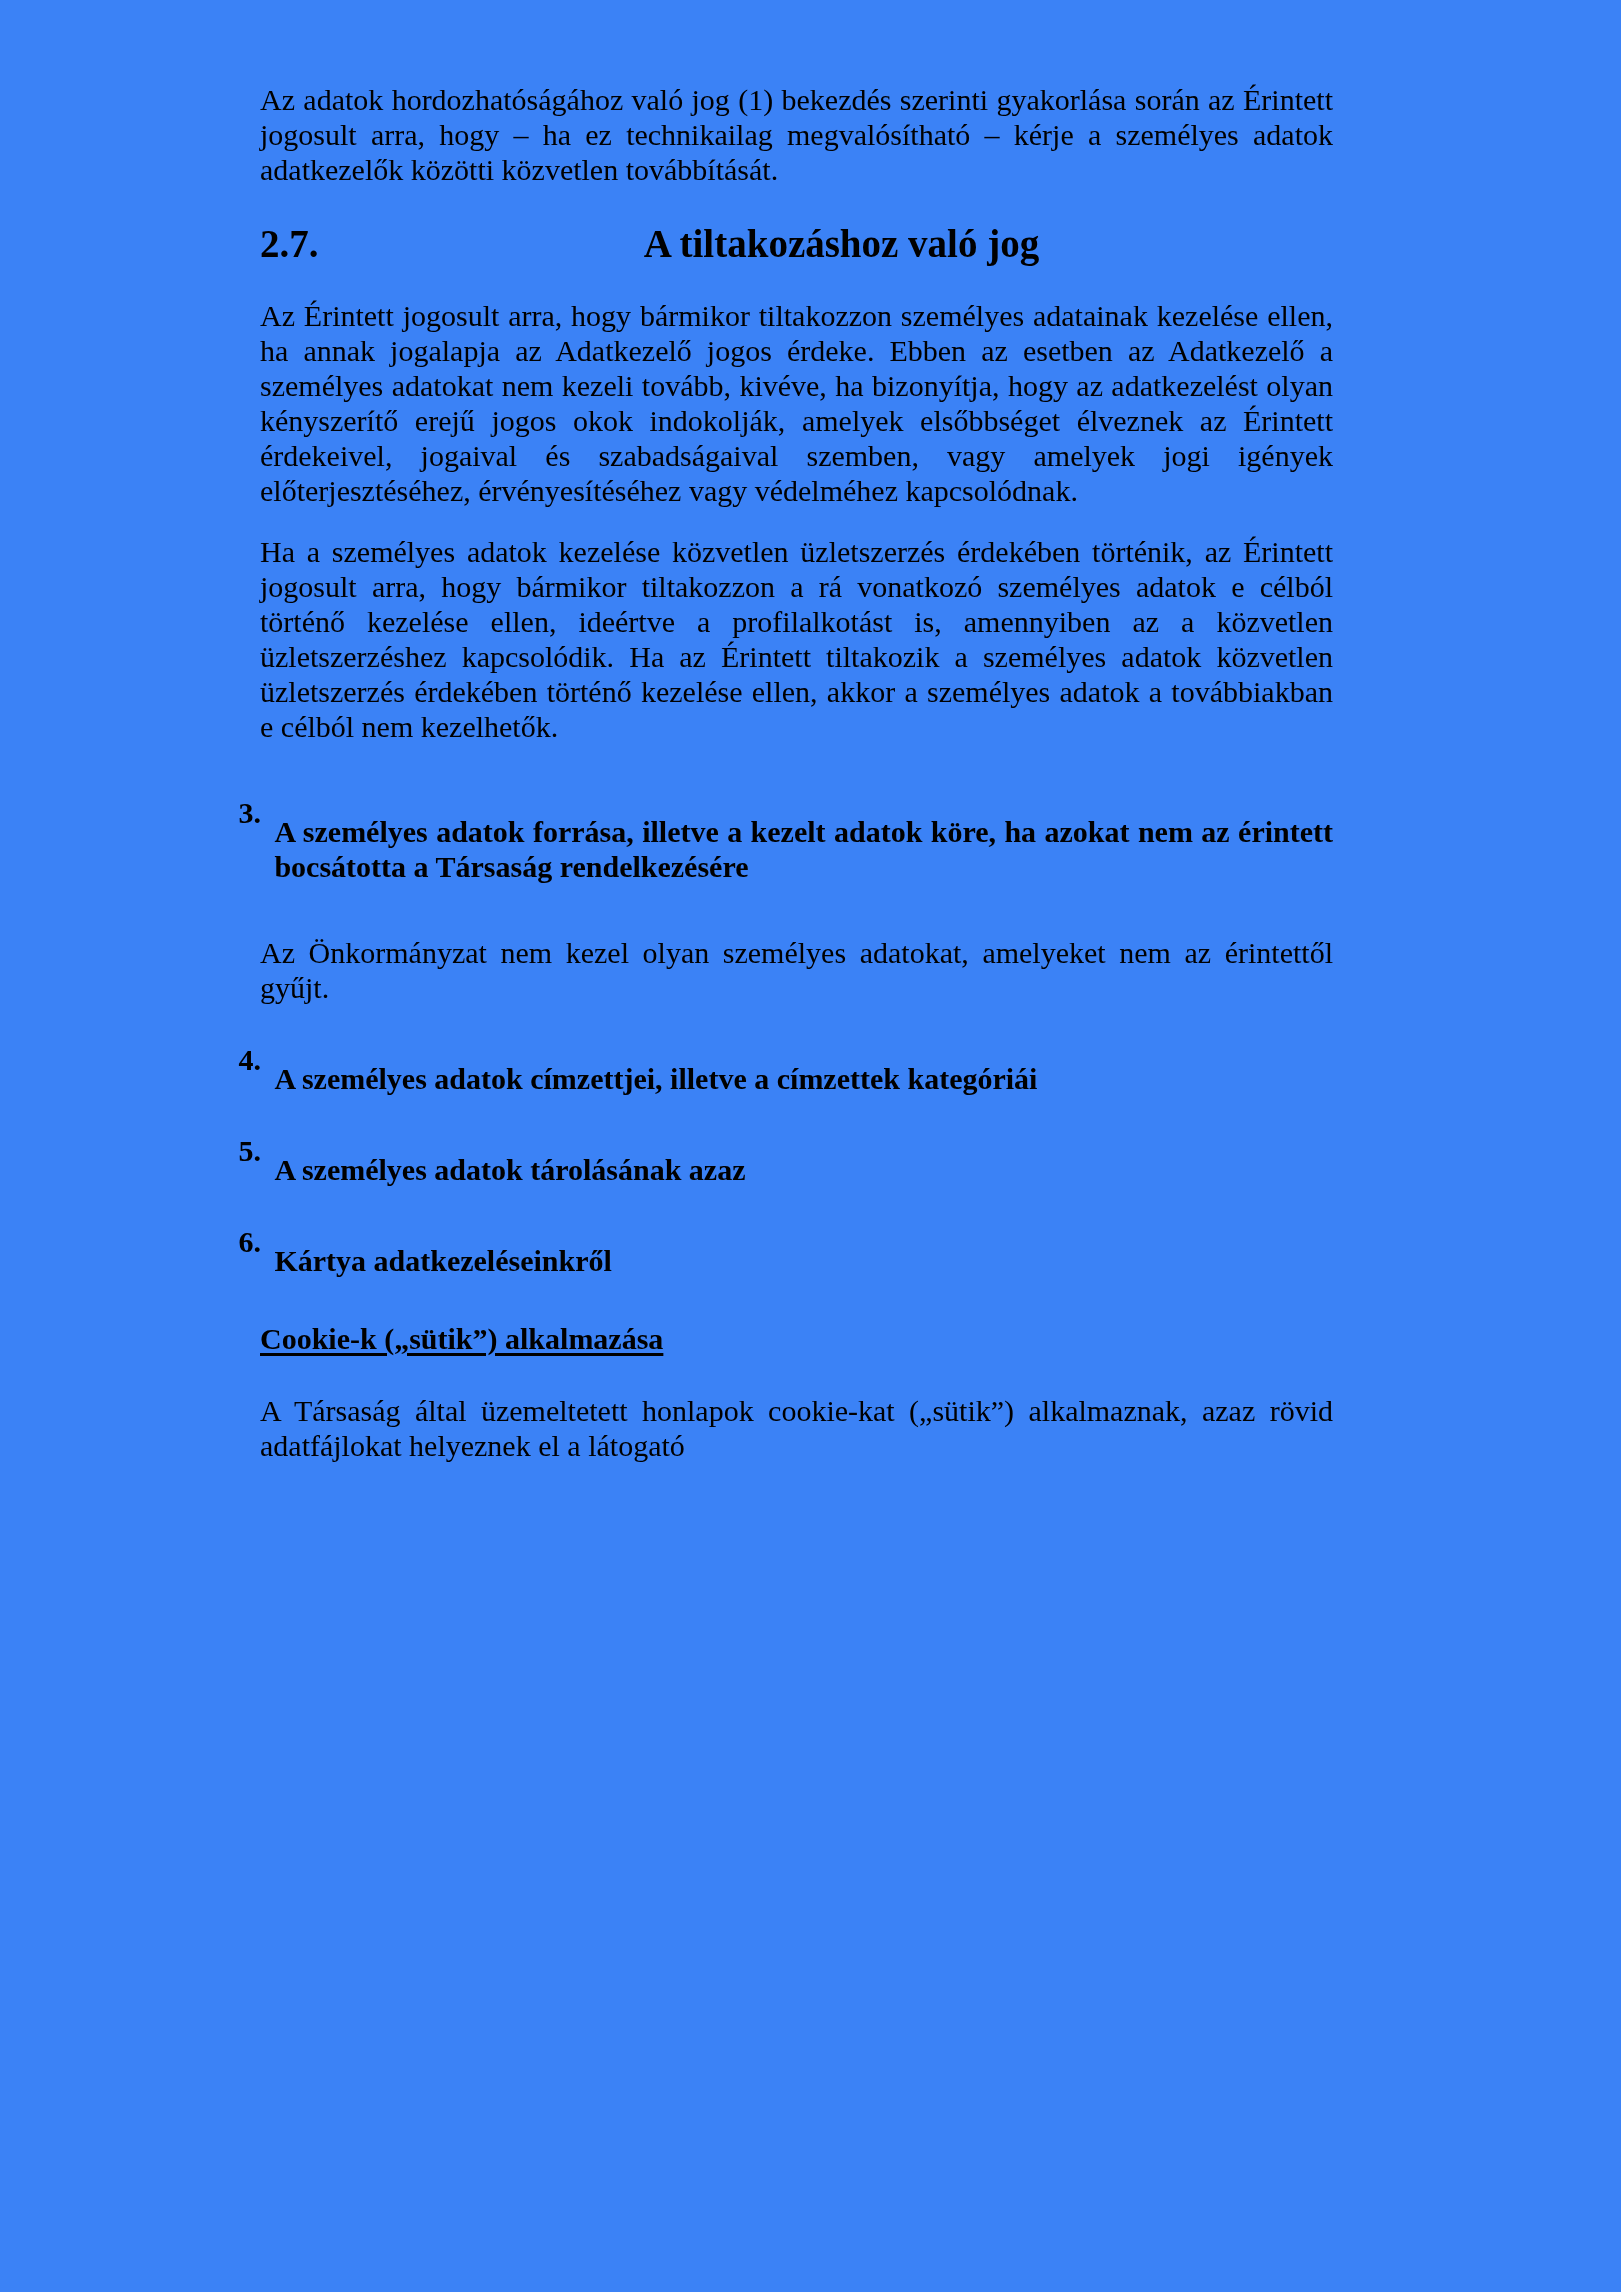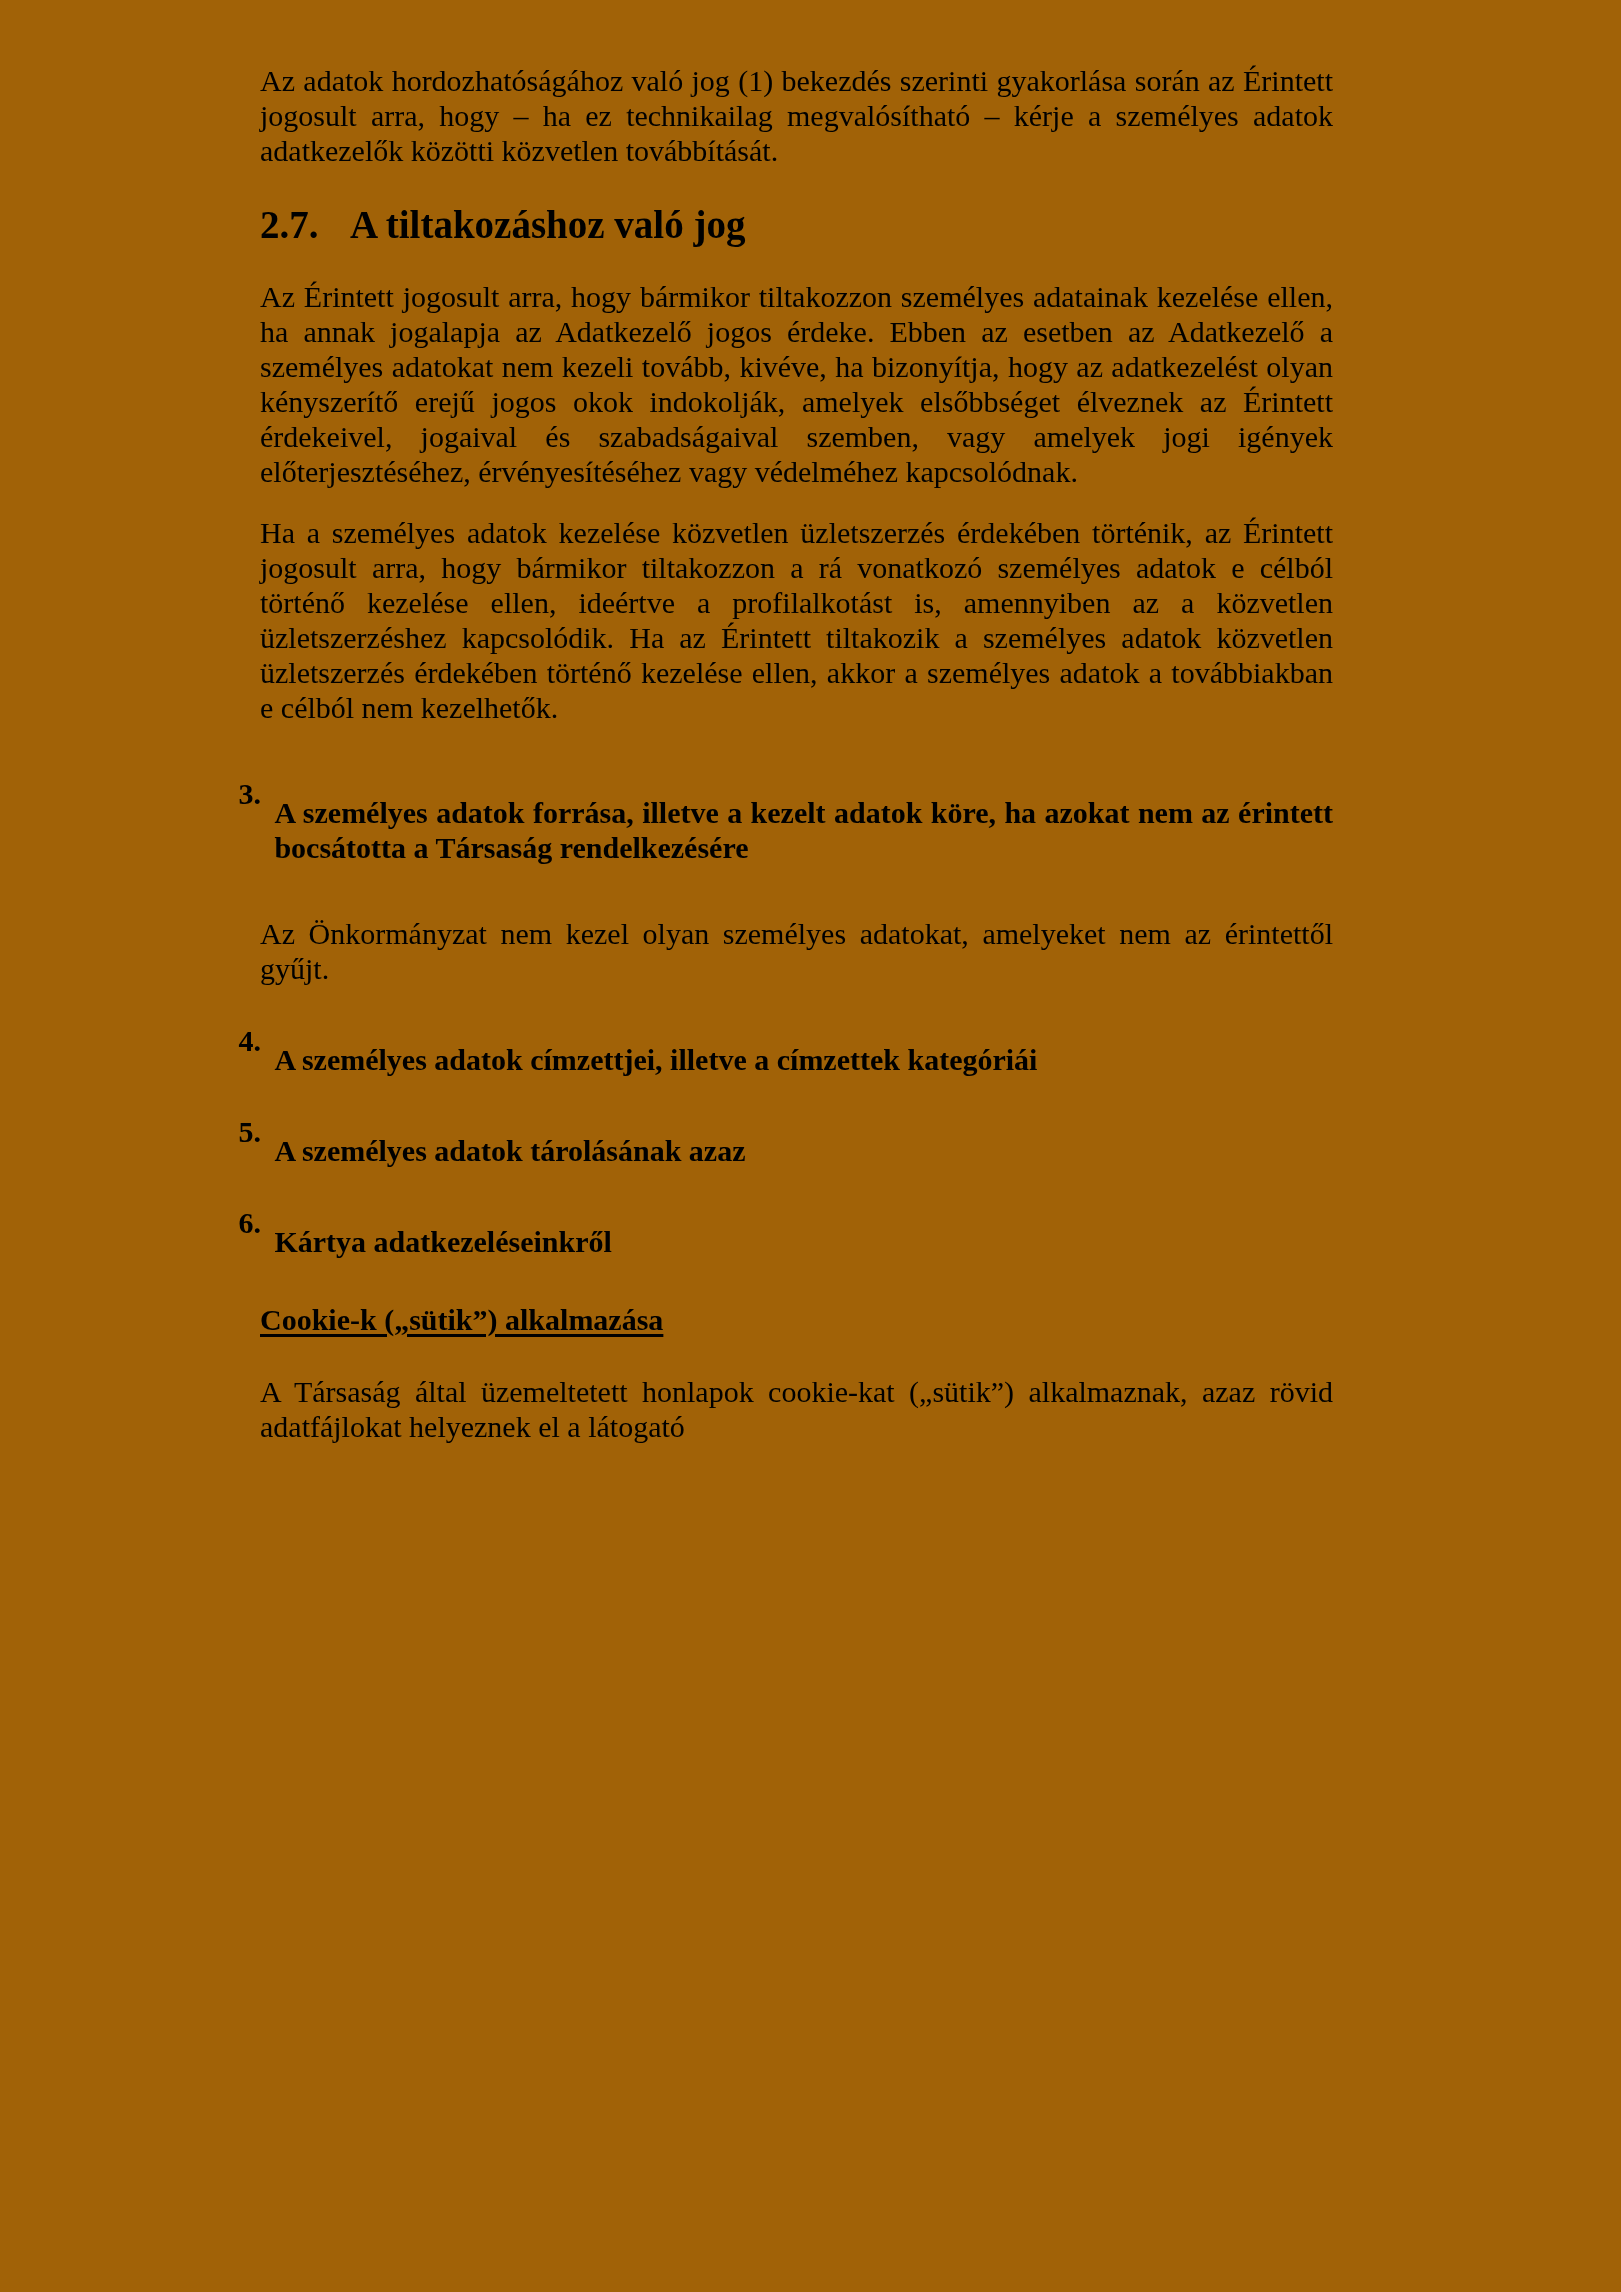--- a/index.html
+++ b/index.html
@@ -14,22 +14,22 @@
     font-family: "Liberation Serif", "DejaVu Serif", serif;
     color: #000000;
     -webkit-font-smoothing: antialiased;
   }
 
   .page {
     position: relative;
     width: 1621px;
     height: 2293px;
     box-sizing: border-box;
-    padding: 63px 288px 0 260px;
-    background: #a16207;
+    padding: 82px 288px 0 260px;
+    background: #3b82f6;
   }
 
   
   .para {
     margin: 0 0 0 0;
     font-size: 30px;
     line-height: 35px;
     text-align: justify;
     text-justify: inter-word;
     hyphens: none;
@@ -49,20 +49,21 @@
     font-weight: bold;
     margin-top: 39px;
     padding-left: 0px;
   }
   .sub-heading .sh-num {
     width: 90px;
     flex: 0 0 90px;
   }
   .sub-heading .sh-text {
     flex: 1 1 auto;
+    text-align: center;
   }
 
   
   .num-section {
     display: flex;
     font-size: 30px;
     line-height: 35px;
     font-weight: bold;
     margin-left: -21.6px;
     text-align: justify;

